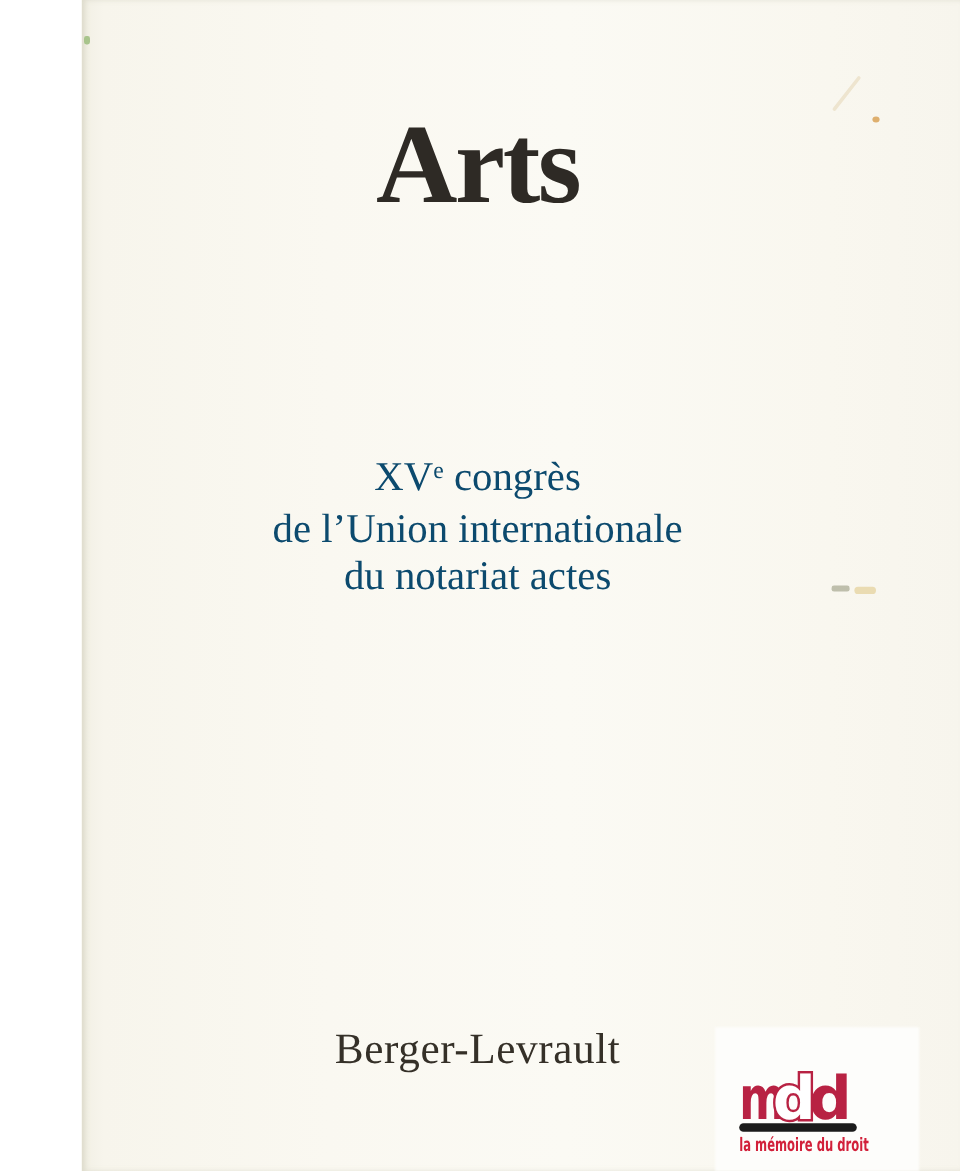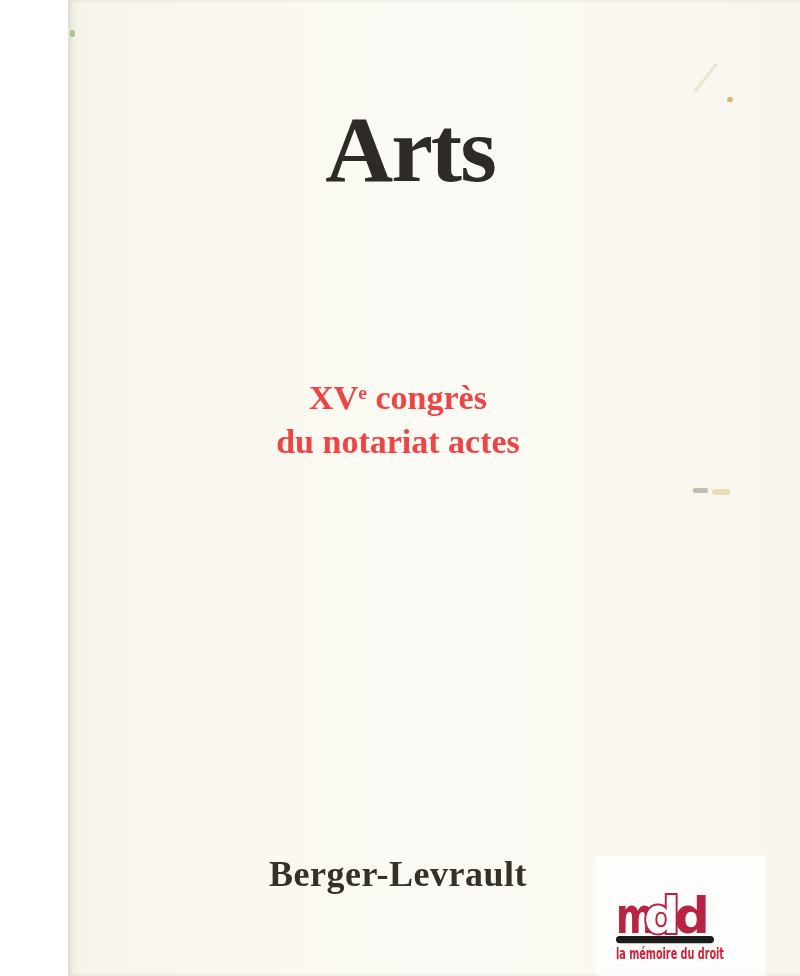--- a/index.html
+++ b/index.html
@@ -17,36 +17,36 @@
   
   .logo-patch{
     position:absolute;left:596px;top:856px;width:170px;height:120px;
     background:#fdfdfb;filter:blur(1px);
   }
   .content{
     position:absolute;left:68px;top:0;width:660px;height:976px;
     text-align:center;color:#332e29;
   }
   .book-title{
-    position:absolute;top:96px;left:0;width:100%;margin:12px;
+    position:absolute;top:96px;left:0;width:100%;margin:0;
     font-family:"Liberation Serif", serif;
     font-weight:700;font-size:94px;line-height:82px;
     letter-spacing:-2px;color:#2e2a25;
   }
   .book-title span{display:block;}
   .book-subtitle{
     position:absolute;top:378px;left:0;width:100%;
-    font-size:34px;line-height:39px;font-weight:700;color:#ef4444;
+    font-size:34px;line-height:39px;font-weight:400;color:#0c4a6e;
   }
   .book-subtitle .sup{
     font-size:58%;position:relative;top:-0.52em;letter-spacing:0;
   }
   .publisher{
     position:absolute;top:856px;left:0;width:100%;
-    font-size:36px;line-height:36px;font-weight:700;color:#353028;
+    font-size:36px;line-height:36px;font-weight:400;color:#353028;
     letter-spacing:0.5px;
   }
   .mdd-logo{position:absolute;left:612px;top:886px;width:120px;height:80px;}
   .mdd-logo text{font-family:"DejaVu Sans", sans-serif;font-weight:bold;}
   
   .speck{position:absolute;}
   .speck-green{left:70px;top:30px;width:5px;height:7px;background:#9cbd7e;border-radius:2px;opacity:.85;}
   .speck-scratch{left:704px;top:60px;width:3px;height:36px;background:#ece2cb;transform:rotate(38deg);border-radius:2px;opacity:.9;}
   .speck-orange{left:727px;top:97px;width:6px;height:5px;background:#d9a257;border-radius:50%;opacity:.85;}
   .speck-olive{left:693px;top:488px;width:15px;height:5px;background:#98997f;border-radius:2px;opacity:.6;}
@@ -65,20 +65,21 @@
 <div class="speck speck-tan"></div>
 
 <div class="content">
 
   <h1 class="book-title">
     <span>Arts</span>
   </h1>
 
   <div class="book-subtitle">
     <div><span>XV</span><span class="sup">e</span><span> congrès</span></div>
+    <div>de l’Union internationale</div>
     <div>du notariat actes</div>
   </div>
 
   <div class="publisher">Berger-Levrault</div>
 
 </div>
 
 <svg class="mdd-logo" viewBox="0 0 120 80" xmlns="http://www.w3.org/2000/svg">
   <text transform="translate(4 46.5) scale(0.74 1)" font-size="50" fill="#b82243">m</text>
   <text x="32" y="46.5" font-size="50" fill="#ffffff" stroke="#b82243" stroke-width="4" paint-order="stroke">d</text>

